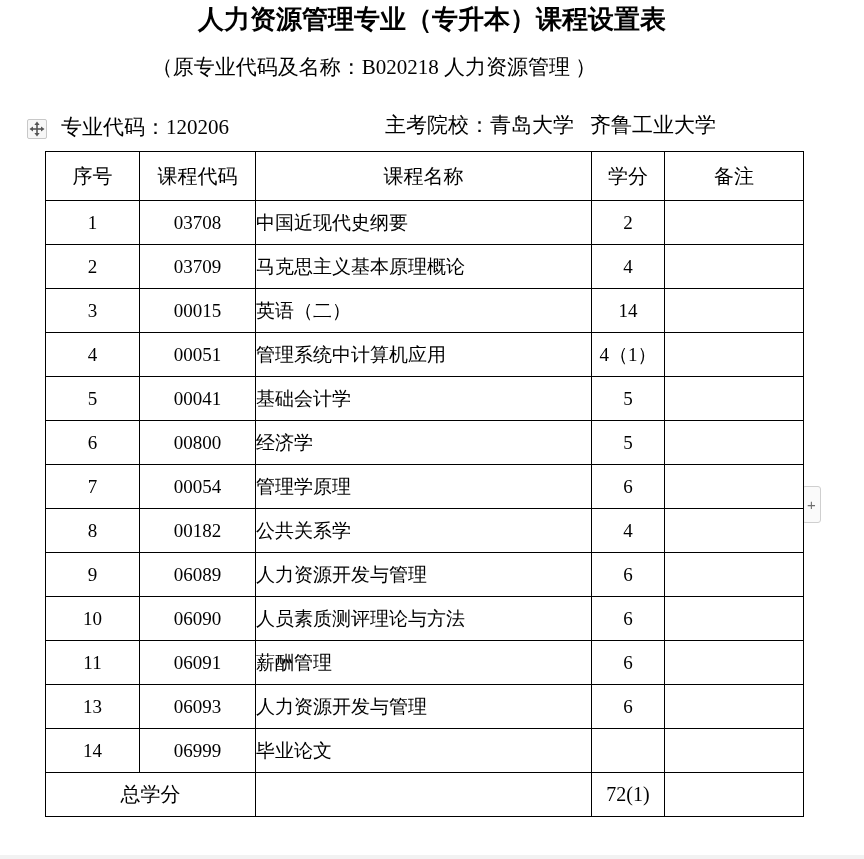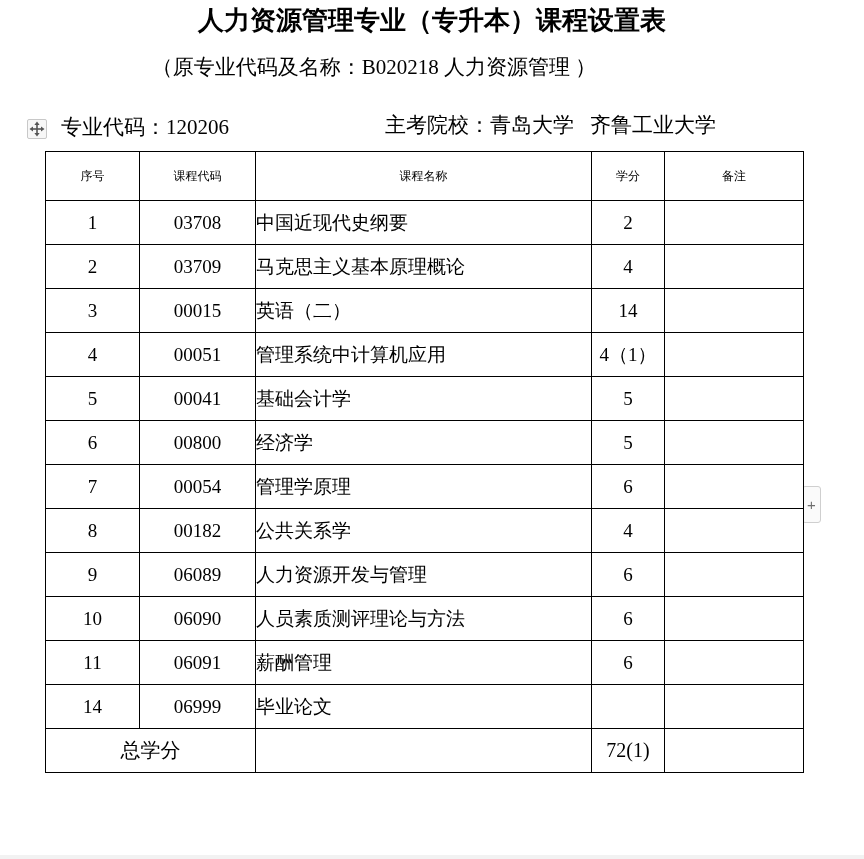--- a/index.html
+++ b/index.html
@@ -16,21 +16,21 @@
     color: #000000;
   }
 
   
   .doc-title {
     position: absolute;
     left: 0;
     top: 4px;
     width: 864px;
     text-align: center;
-    font-family: Liberation Serif, serif;
+    font-family: Liberation Mono, monospace;
     font-size: 26px;
     font-weight: bold;
     letter-spacing: 0px;
     line-height: 34px;
     white-space: nowrap;
   }
   .doc-subtitle {
     position: absolute;
     left: 0;
     top: 52px;
@@ -82,21 +82,21 @@
   .course-table td, .course-table th {
     border: 1.6px solid #000000;
     padding: 0;
     vertical-align: middle;
     font-weight: normal;
     background: #ffffff;
   }
   .course-table thead td {
     height: 48px;
     text-align: center;
-    font-size: 12px;
+    font-size: 20px;
   }
   .course-table tbody td {
     height: 43px;
   }
   .col-no    { width: 93px;  text-align: center; }
   .col-code  { width: 115px; text-align: center; }
   .col-name  { width: 335px; text-align: left; padding-left: 11px; }
   .col-credit{ width: 72px;  text-align: center; }
   .col-note  { width: 138px; text-align: center; }
 
@@ -270,20 +270,27 @@
       <td class="col-note"></td>
     </tr>
     <tr>
       <td class="col-no">11</td>
       <td class="col-code">06091</td>
       <td class="col-name">薪酬管理</td>
       <td class="col-credit">6</td>
       <td class="col-note"></td>
     </tr>
     <tr>
+      <td class="col-no">13</td>
+      <td class="col-code">06093</td>
+      <td class="col-name">人力资源开发与管理</td>
+      <td class="col-credit">6</td>
+      <td class="col-note"></td>
+    </tr>
+    <tr>
       <td class="col-no">14</td>
       <td class="col-code">06999</td>
       <td class="col-name">毕业论文</td>
       <td class="col-credit"></td>
       <td class="col-note"></td>
     </tr>
     <tr class="total-row">
       <td class="total-label" colspan="2">总学分</td>
       <td class="col-name"></td>
       <td class="total-credit">72(1)</td>

